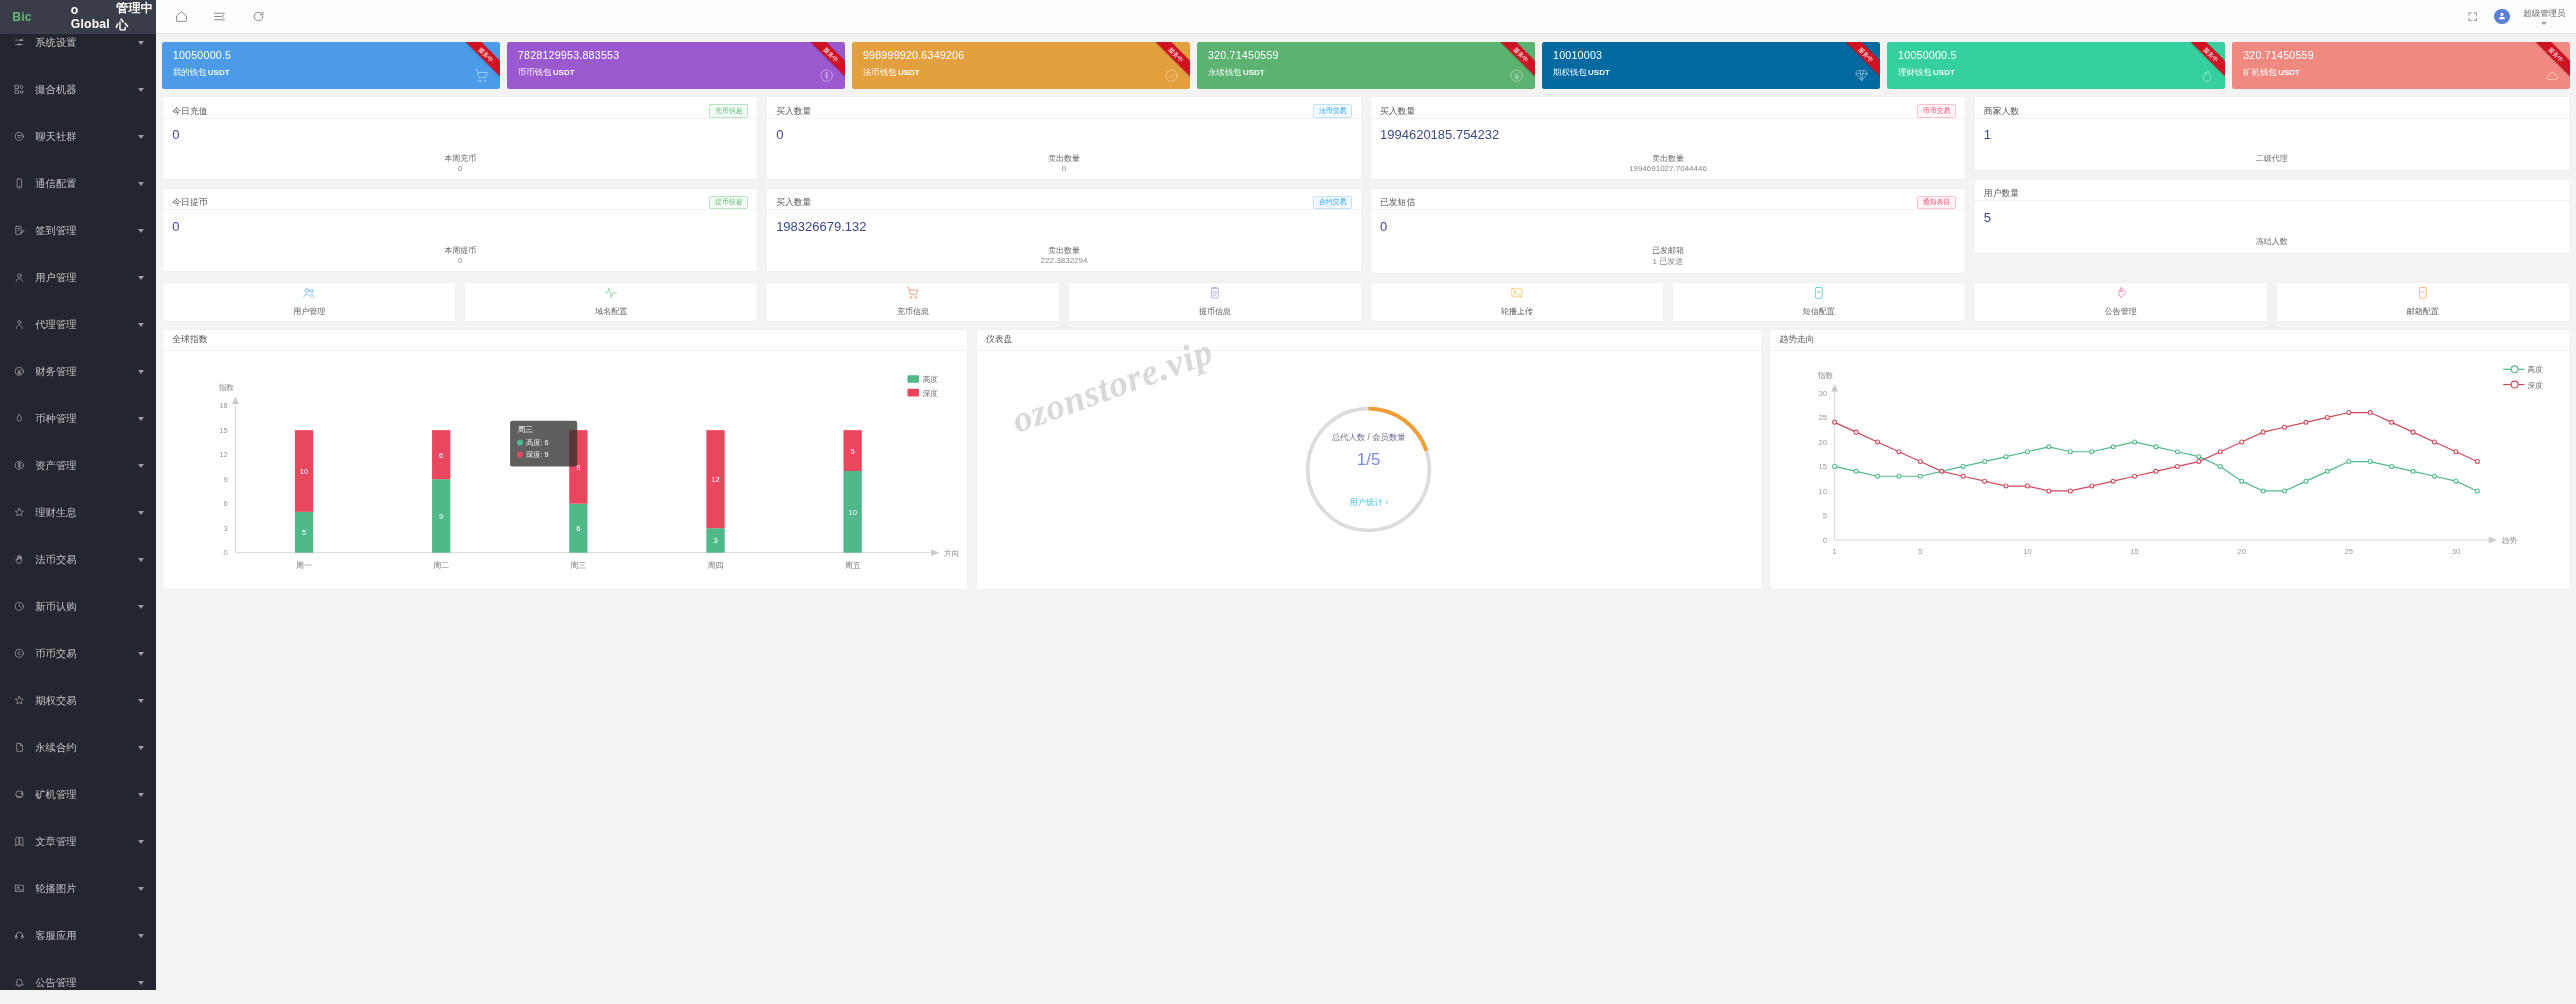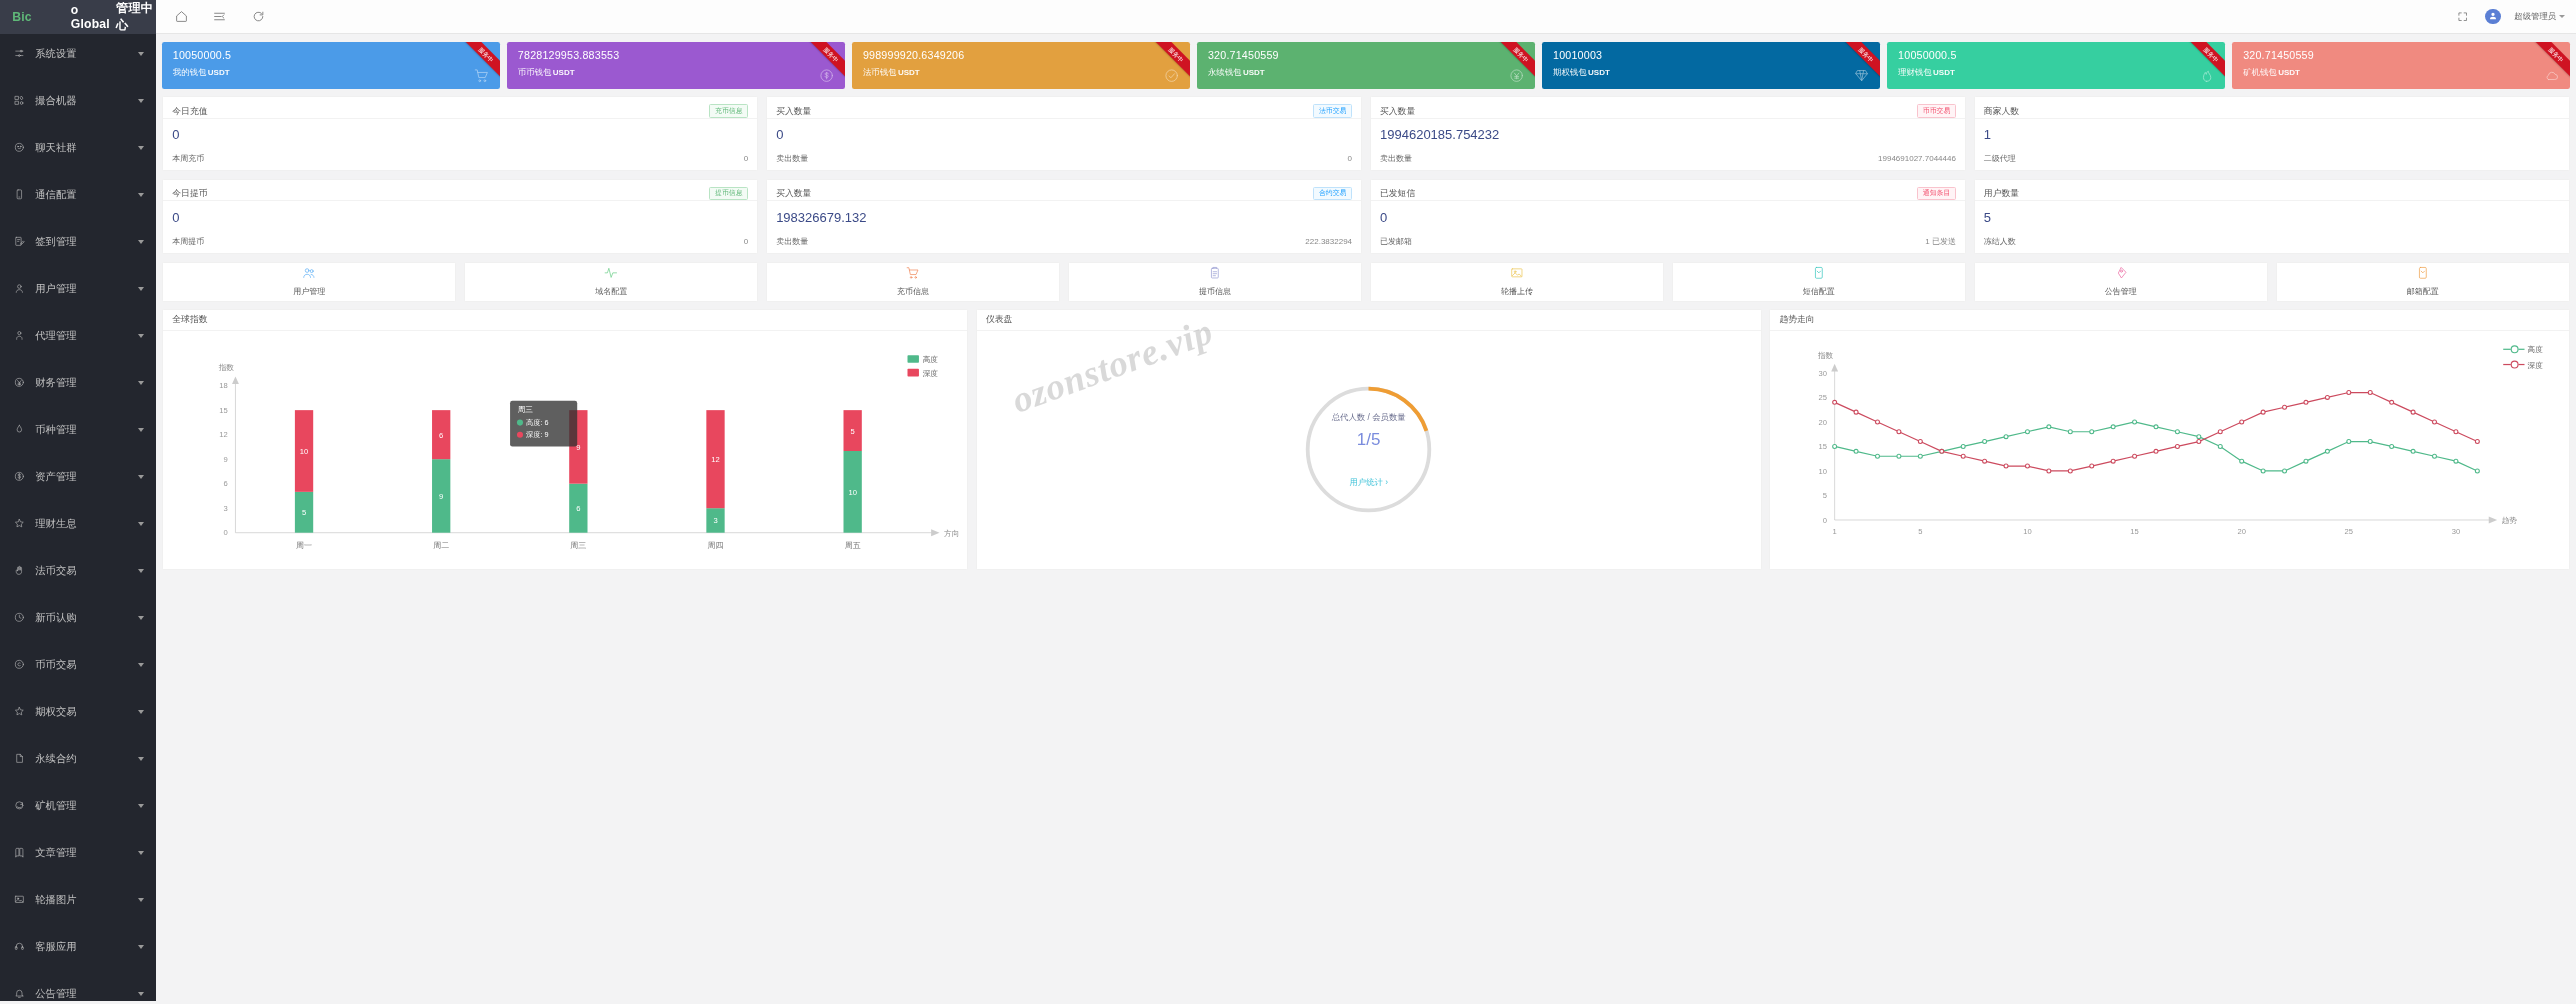--- a/index.html
+++ b/index.html
@@ -24,27 +24,27 @@
   }
   .topnav-left{ display:flex; align-items:center; gap:21.4px; }
   .tb-ico{ width:17px; height:17px; display:flex; align-items:center; justify-content:center; color:#777; cursor:pointer; }
   .tb-ico svg{ width:13px; height:13px; stroke:#6e6e6e; fill:none; stroke-width:1.5; }
   .topnav-right{ display:flex; align-items:center; gap:13.7px; }
   .avatar{
     width:15.3px; height:15.3px; border-radius:50%; background:#5b7fd4;
     display:flex; align-items:center; justify-content:center;
   }
   .avatar svg{ width:10px; height:10px; fill:#fff; }
-  .user-label{ font-size:8.4px; color:#666; display:flex; align-items:center; gap:3.1px; }
+  .user-label{ font-size:8.4px; color:#666; display:flex; align-items:center; gap:3.1px;flex-direction:column; }
   .caret{ width:0;height:0;border-left:3.1px solid transparent;border-right:3.1px solid transparent;border-top:3.1px solid #999; }
   .expand-ico svg{ width:11.4px;height:11.4px;stroke:#6e6e6e;fill:none;stroke-width:1.6; }
 
   
   .sidebar{
-    position:absolute; top:30px; left:0; width:156px; height:971px;
+    position:absolute; top:19px; left:0; width:156px; height:971px;
     background:#23262e; overflow:hidden;
   }
   .side-item{
     height:47px; display:flex; align-items:center; padding:0 12.2px 0 10.7px;
     color:#c2c2c2; font-size:10.3px; cursor:pointer; position:relative;
   }
   .side-ico{ width:17px; flex:none; display:flex; align-items:center; justify-content:center; }
   .side-ico svg{ width:10.7px;height:10.7px;stroke:#c2c2c2;fill:none;stroke-width:1.3; }
   .side-label{ margin-left:7.6px; flex:1; white-space:nowrap; }
   .side-arrow{ width:0;height:0;border-left:3.8px solid transparent;border-right:3.8px solid transparent;border-top:4.6px solid #9a9a9a; }
@@ -81,21 +81,21 @@
     padding:0 9.2px; border-bottom:0.8px solid #f2f2f2; font-size:8.8px; color:#555;
   }
   .tag{ font-size:6.9px; padding:0.8px 4.6px; border-radius:1.5px; line-height:10px; }
   .tag.green{ color:#5FB878; border:0.8px solid #b9e4c4; background:#f3fbf5; }
   .tag.blue{ color:#1E9FFF; border:0.8px solid #bfe2fb; background:#f2faff; }
   .tag.pink{ color:#f2506e; border:0.8px solid #f9c3cd; background:#fff4f6; }
   .panel-body{ padding:7.6px 9.2px 6.1px 9.2px; }
   .big-num{ font-size:13px; color:#3b4a87; font-weight:400; line-height:17px; white-space:nowrap; }
   .panel-foot{
     display:flex; align-items:center; justify-content:space-between;
-    font-size:8px; color:#666; margin-top:10px;
+    font-size:8px; color:#666; margin-top:10px;flex-direction:column;
   }
   .foot-val{ color:#888; }
 
   
   .shortcuts{ display:flex; gap:7.6px; padding:7.6px 6.1px 0 6.1px; }
   .sc{
     flex:1; background:#fff; border:0.8px solid #f0f0f0; border-radius:1.5px; height:40px;
     display:flex; flex-direction:column; align-items:center; justify-content:center; gap:3.8px;
     cursor:pointer;
   }

